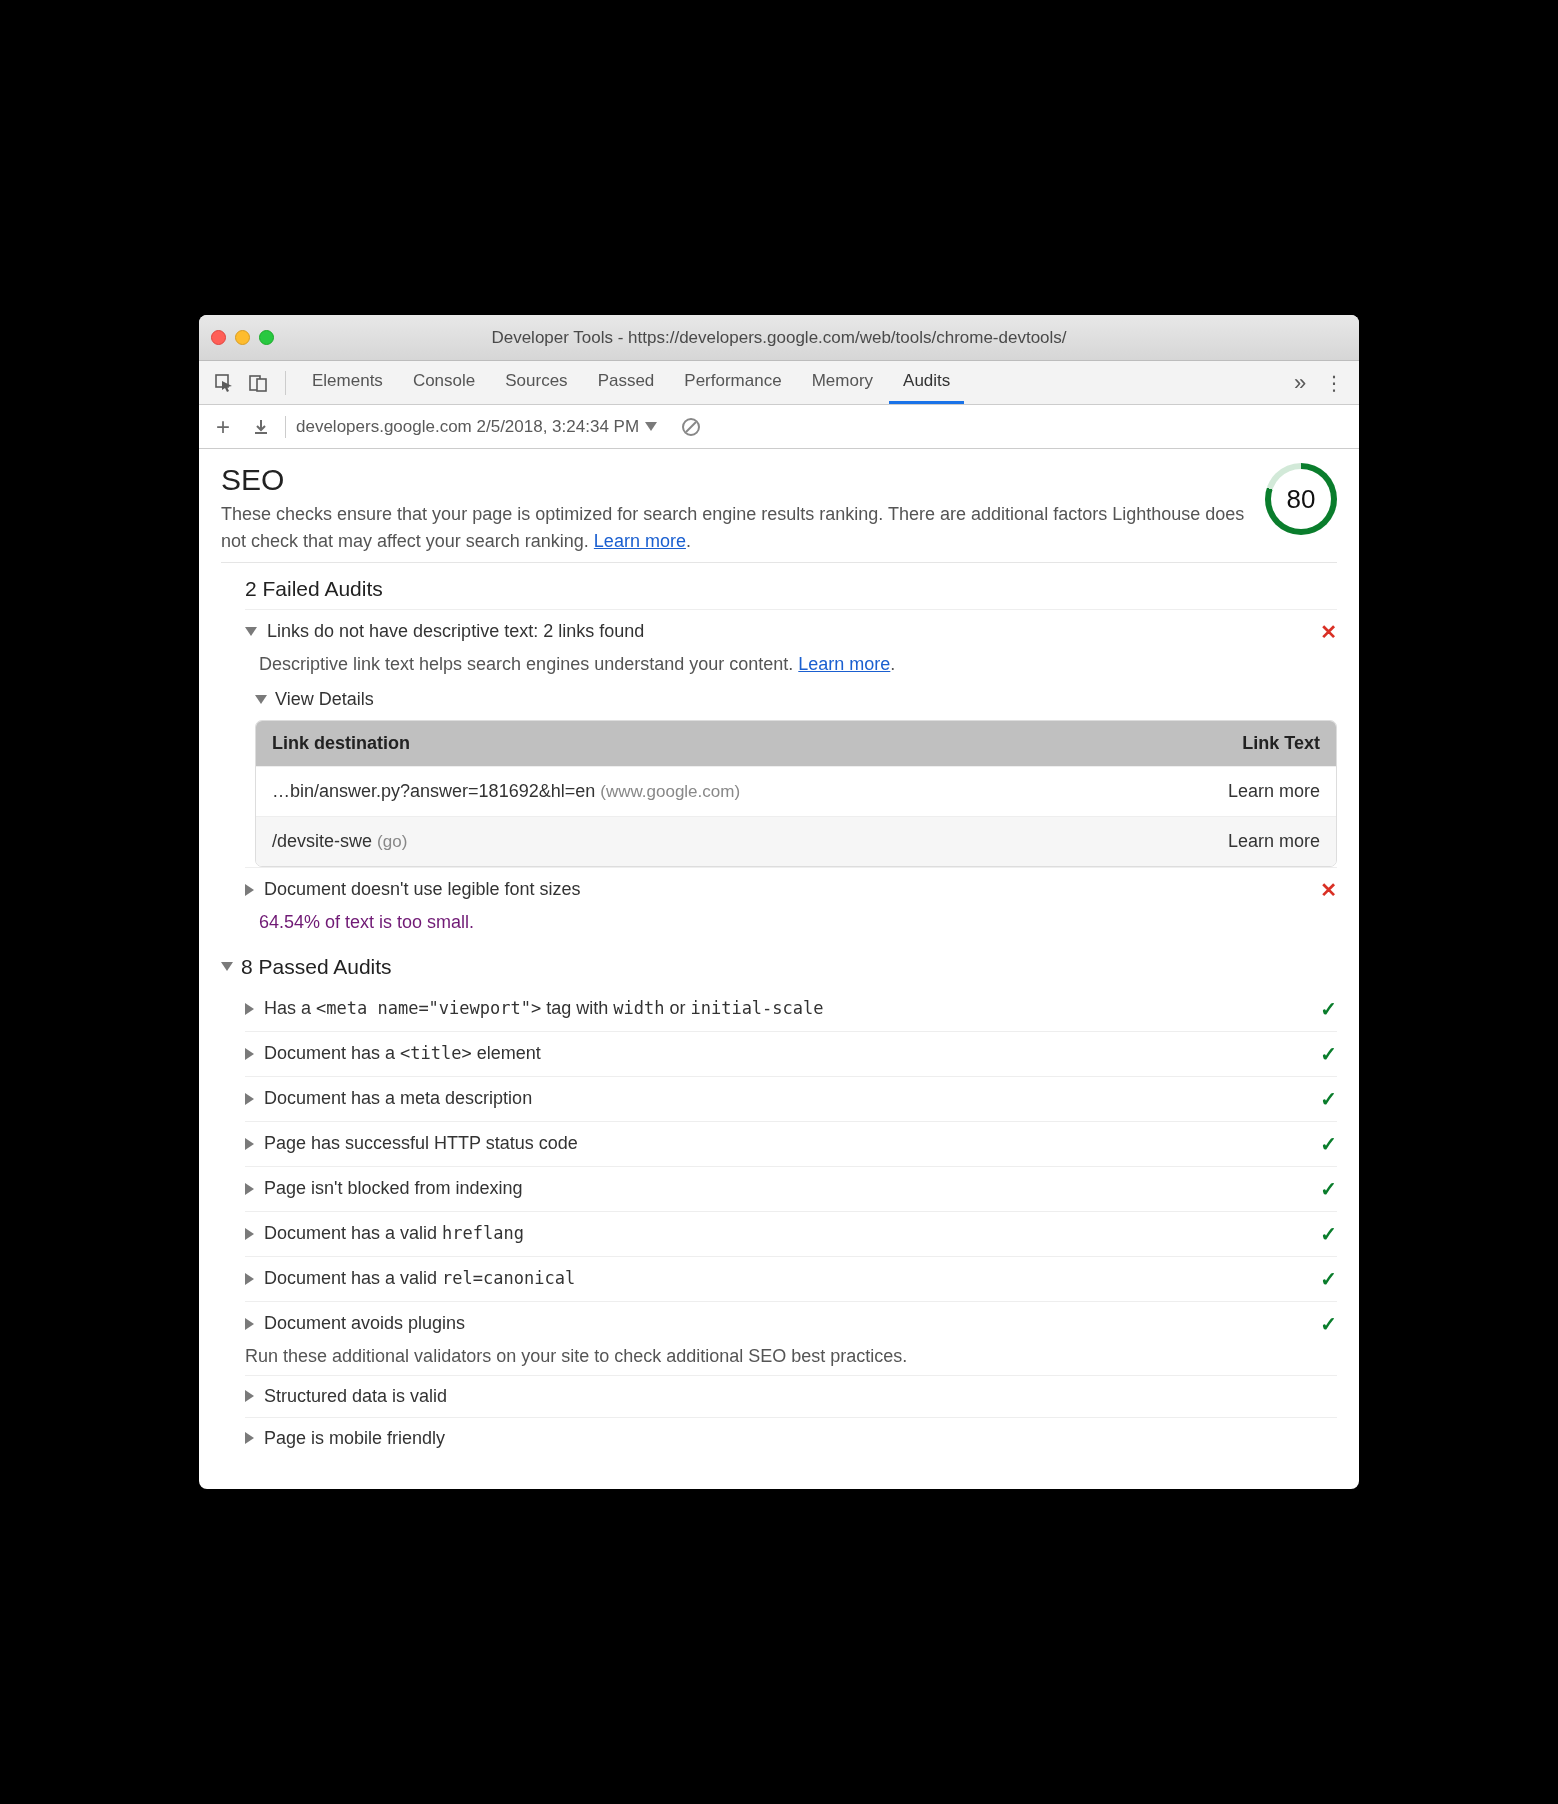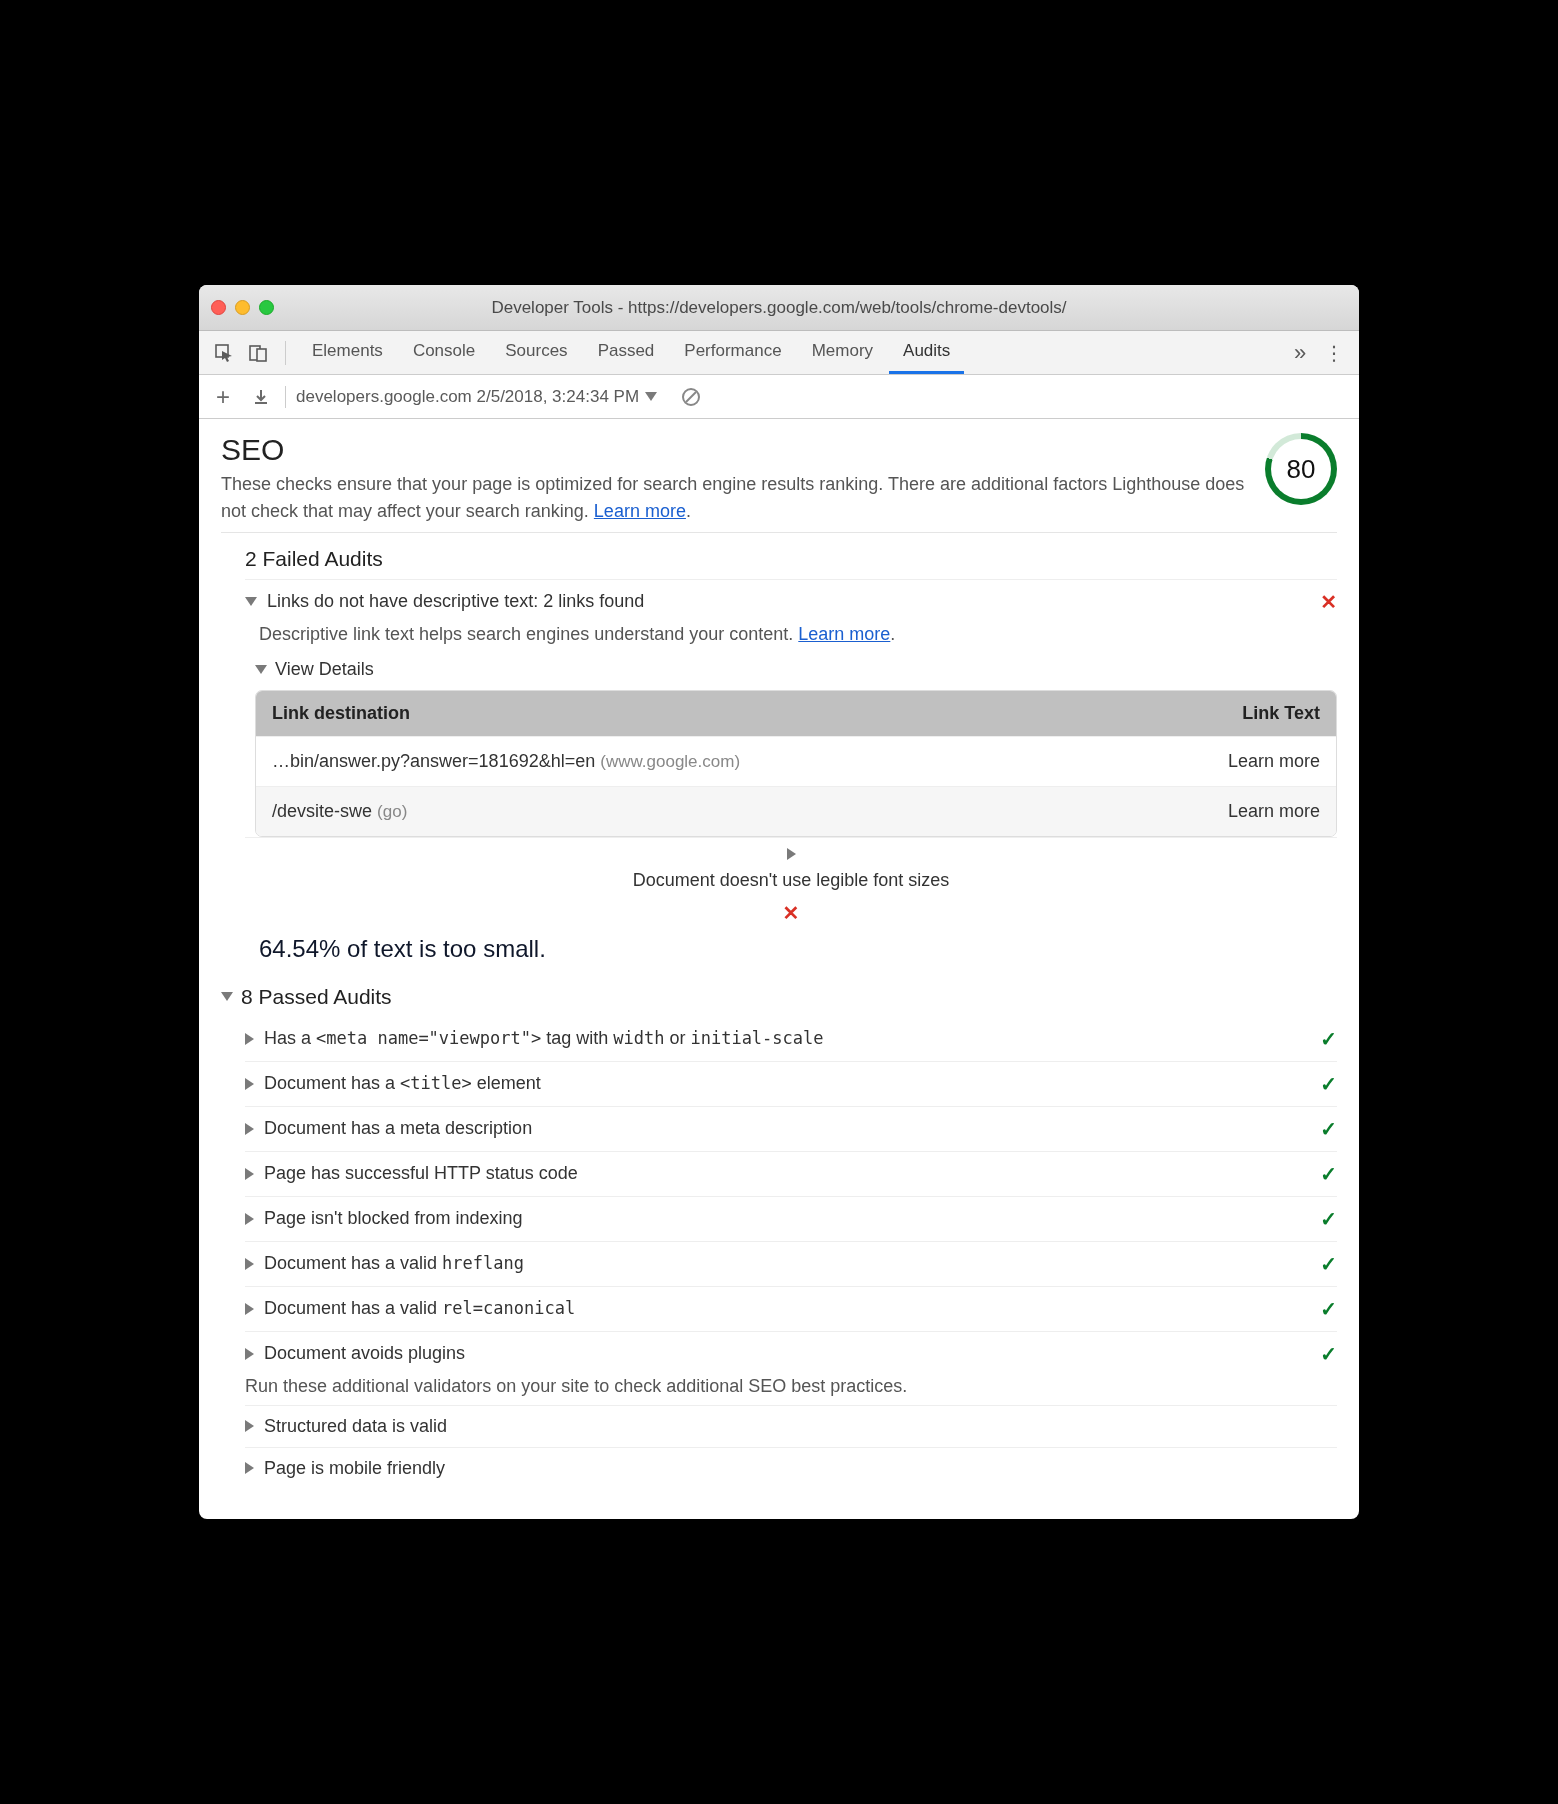--- a/index.html
+++ b/index.html
@@ -91,21 +91,21 @@
     display:flex; align-items:center; gap:10px; padding:10px 0; border-top:1px solid #eee;
     font-size:18px; color:#333;
   }
   .audit-row:first-of-type { border-top:none; }
   .audit-row .label { flex:1; }
   .audit-row .label code { font-family: ui-monospace, Menlo, monospace; font-size:17px; }
   .check { color:#0a7d2c; font-size:20px; font-weight:bold; }
   .failx { color:#d93025; font-size:20px; font-weight:bold; }
   .fail-detail { margin-left:24px; font-size:18px; color:#555; }
   .fail-detail a { color:#1a5fd0; text-decoration:underline; }
-  .fail-warn { color:#0f172a; margin-left:24px; font-size:24px; }
+  .fail-warn { color:#701a75; margin-left:24px; font-size:18px; }
   .view-details { display:flex; align-items:center; gap:8px; margin:14px 0 10px 34px; color:#333; font-size:18px;}
   .table {
     margin-left:34px; border:1px solid #ddd; border-radius:7px; overflow:hidden;
   }
   .table .thead {
     display:flex; background:#c0c0c0; font-weight:600; font-size:18px; color:#222;
     padding:12px 16px;
   }
   .table .thead .c1 { flex:1; }
   .table .trow {
@@ -223,21 +223,21 @@
       </div>
       <div class="trow">
         <div class="c1">
           <span>/devsite-swe</span>
           <span class="host">(go)</span>
         </div>
         <div class="c2">Learn more</div>
       </div>
     </div>
 
-    <div class="audit-row indent1" style="margin-top:0;flex-direction:column;">
+    <div class="audit-row indent1" style="margin-top:0;">
       <span class="tri right"></span>
       <span class="label">Document doesn't use legible font sizes</span>
       <span class="failx">✕</span>
     </div>
     <div class="fail-warn indent2">64.54% of text is too small.</div>
 
     <div class="section-title" style="margin-top:22px;">
       <span class="tri down"></span>
       <span>8 Passed Audits</span>
     </div>

